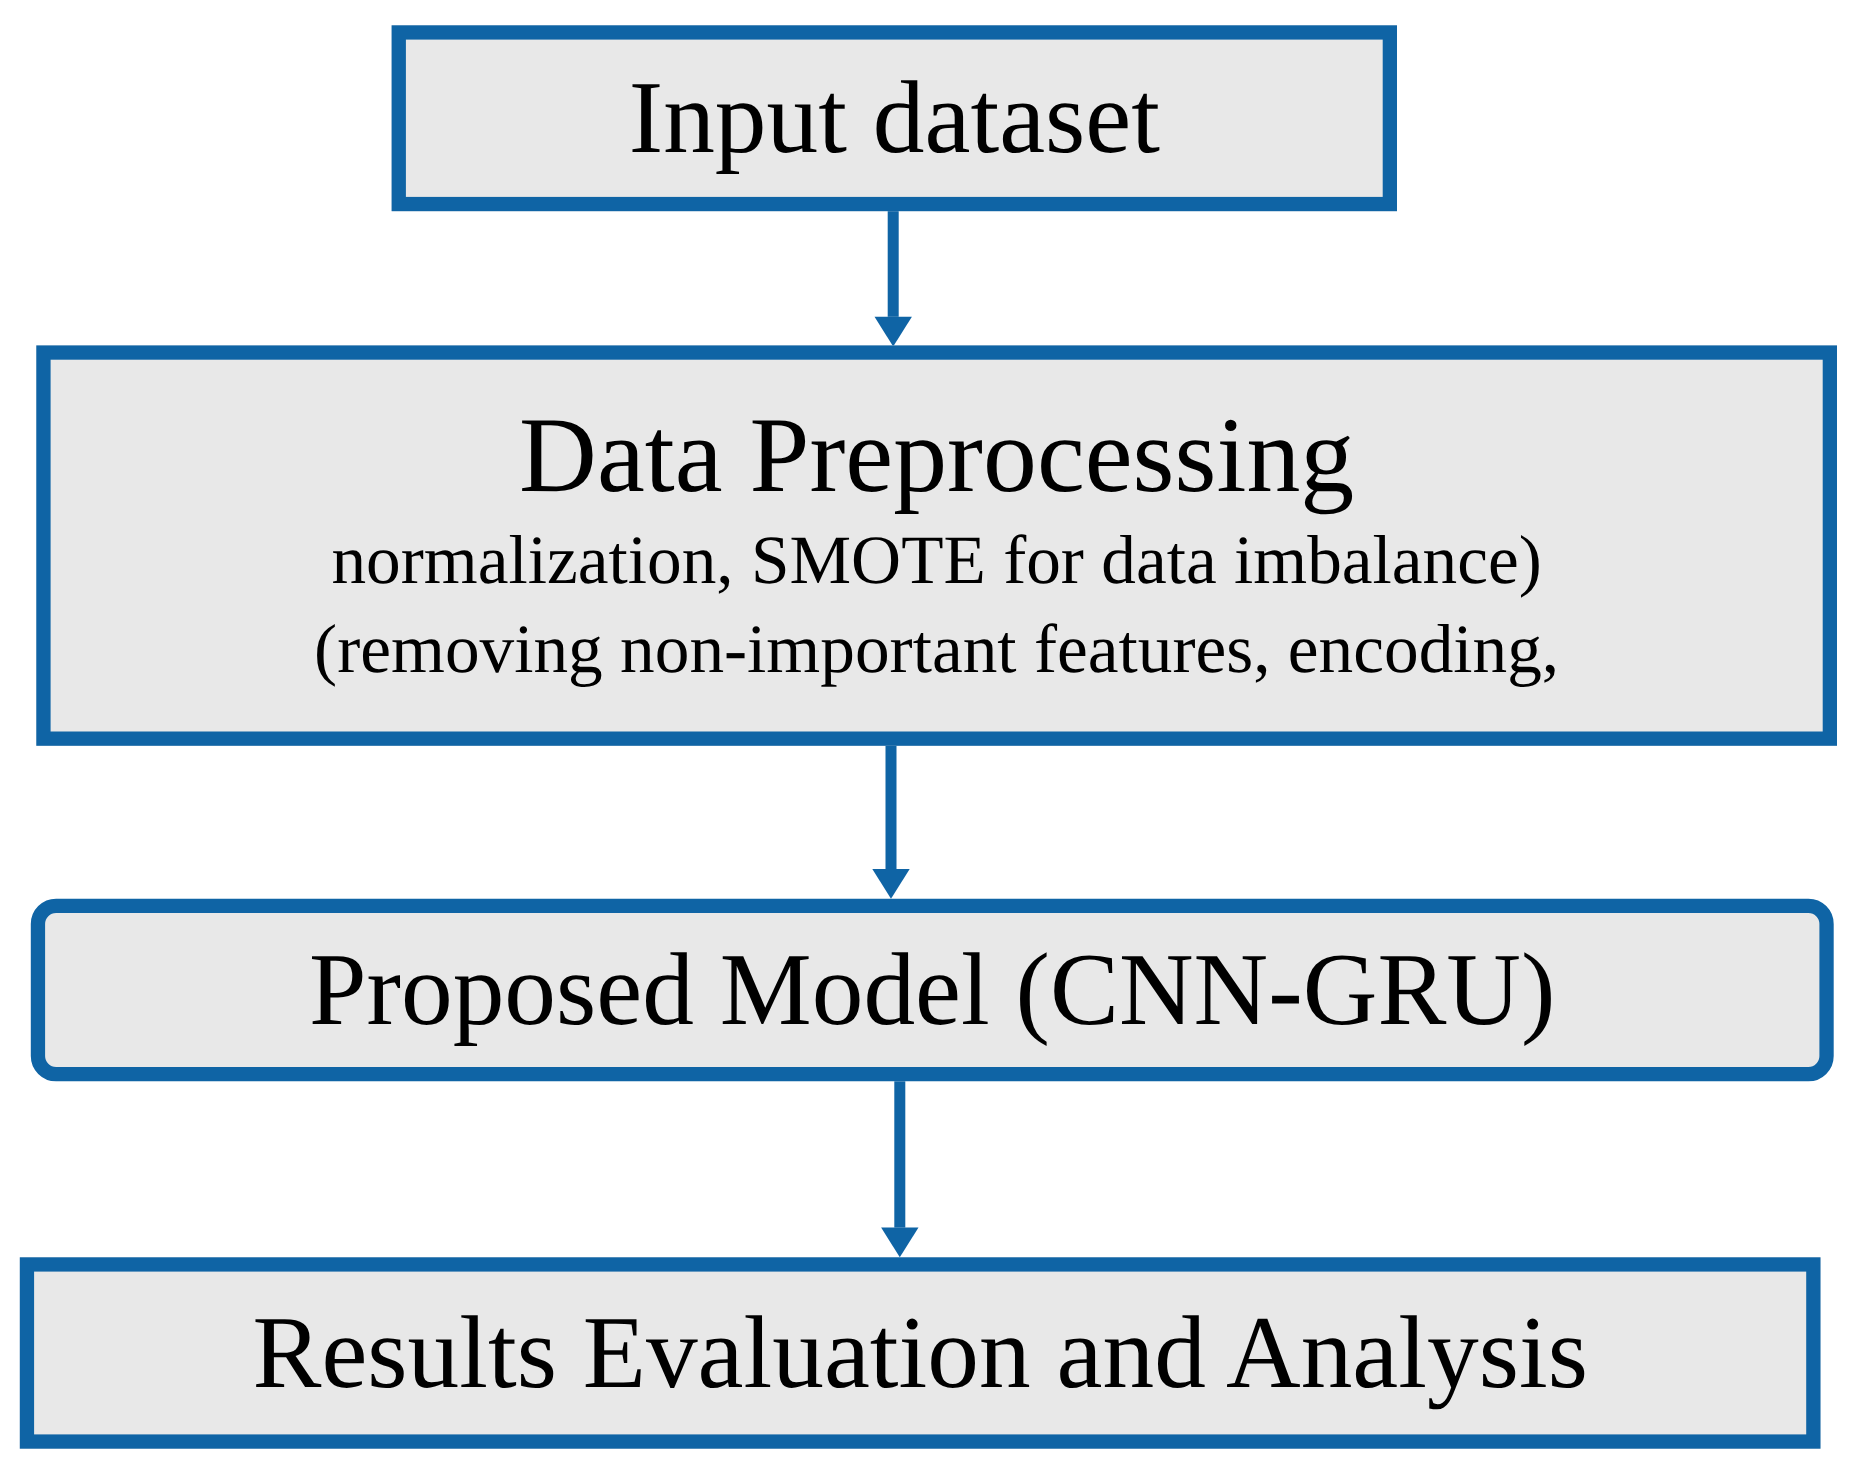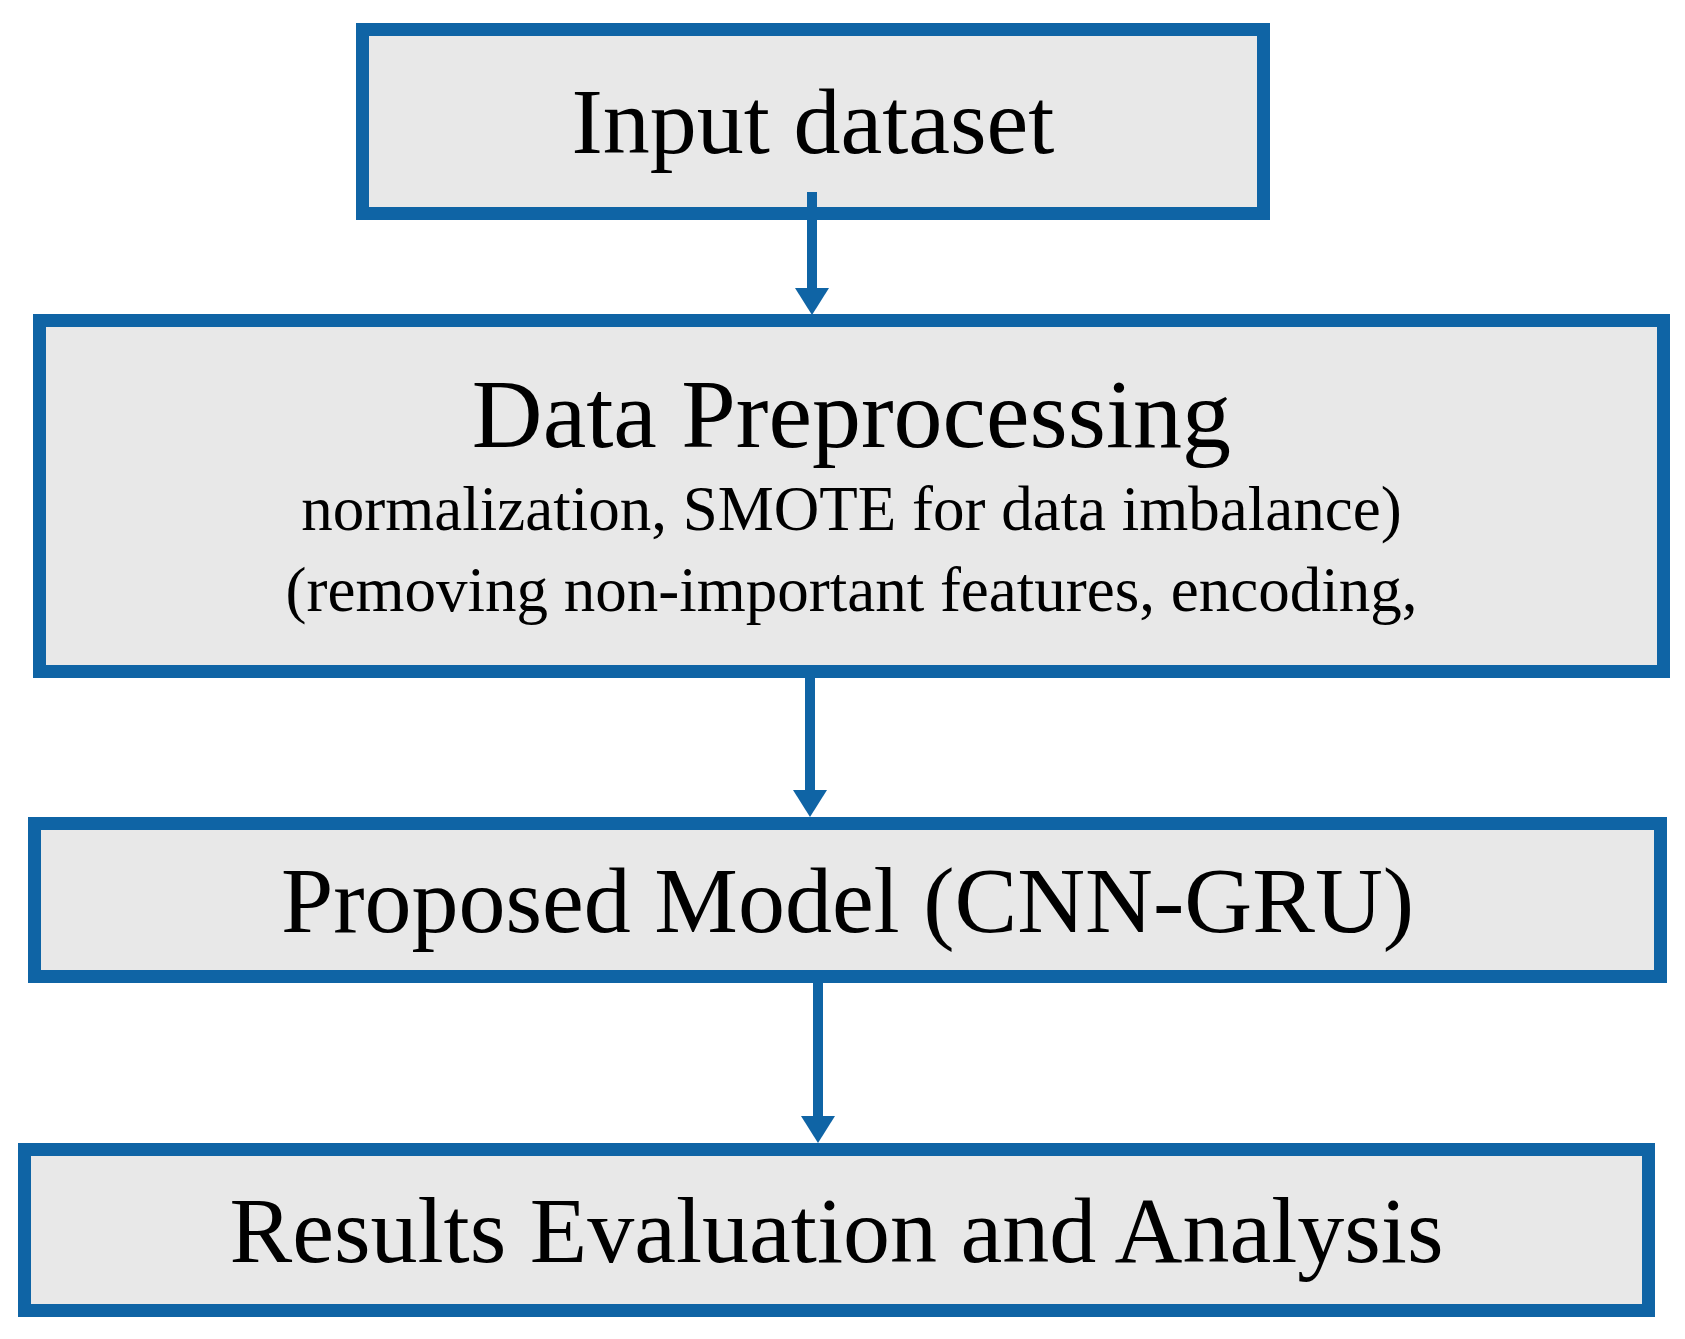--- a/index.html
+++ b/index.html
@@ -37,23 +37,23 @@
   .box-title-large {
     font-size: 98px;
     line-height: 1.1;
     white-space: nowrap;
   }
   .box-detail {
     font-size: 63px;
     line-height: 1.28;
     white-space: nowrap;
   }
-  #box-input    { left: 356px; top: 23px;  width: 914px;  height: 197px; }
+  #box-input    { left: 356px; top: 23px;  width: 914px;  height: 169px; }
   #box-preproc  { left: 33px;  top: 314px; width: 1637px; height: 364px; }
-  #box-model    { left: 28px;  top: 817px; width: 1639px; height: 166px; }
+  #box-model    { left: 28px;  top: 817px; width: 1639px; height: 166px; border-radius: 23px; }
   #box-results  { left: 18px;  top: 1143px; width: 1637px; height: 174px; }
 
   .arrow {
     position: absolute;
     width: 34px;
     display: flex;
     flex-direction: column;
     align-items: center;
   }
   .arrow .stem {

